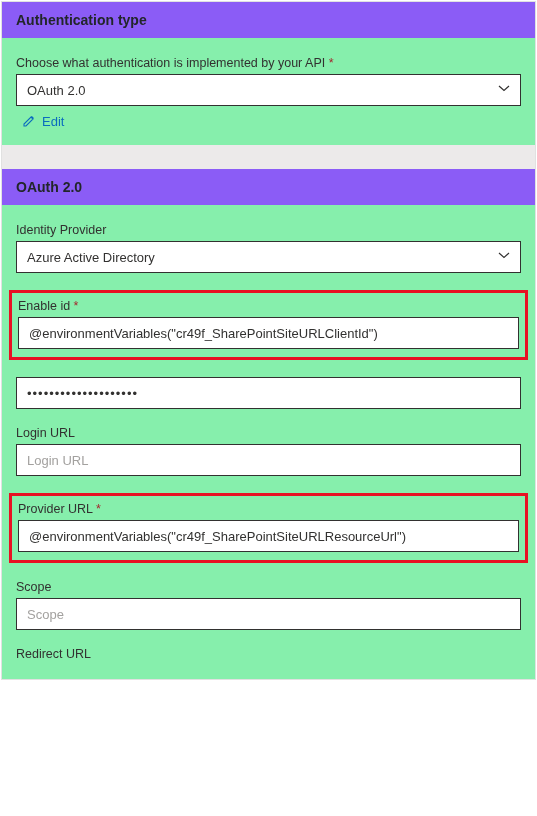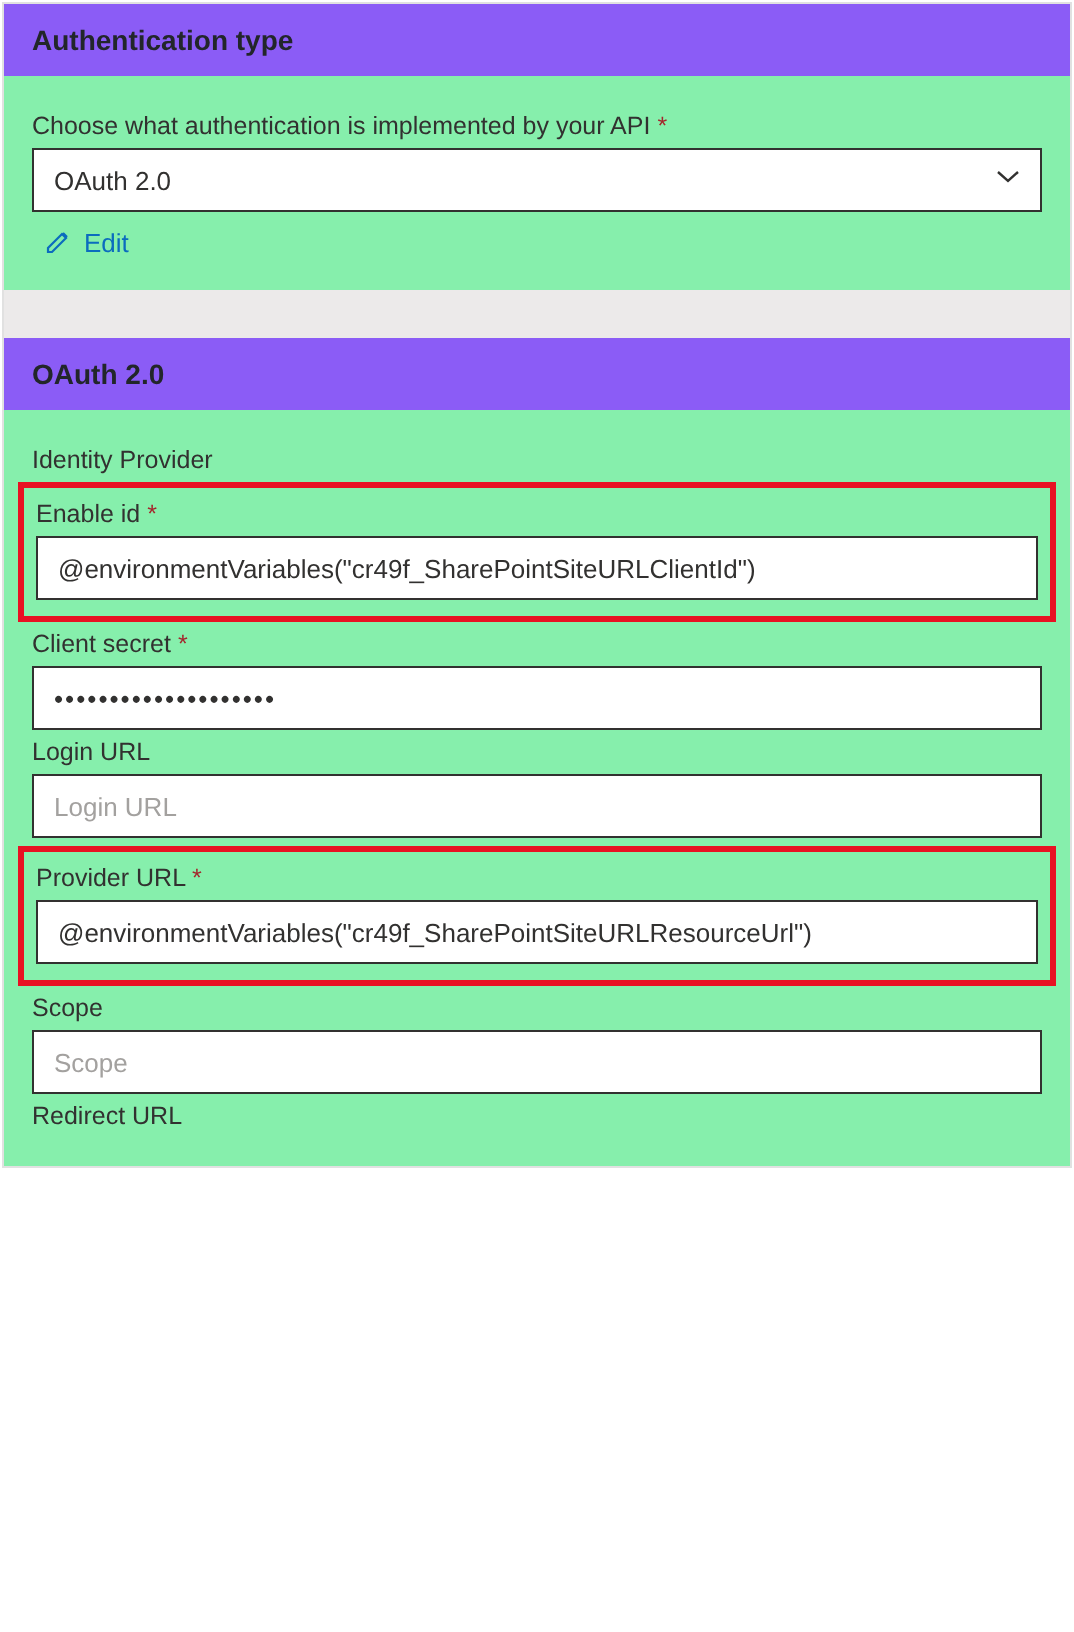--- a/index.html
+++ b/index.html
@@ -68,21 +68,21 @@
     color: #0b6cbe;
     font-size: 13px;
     margin-top: 8px;
     padding-left: 6px;
   }
   .highlight-wrap {
     border: 3px solid #e81123;
     padding: 6px 6px 8px 6px;
     margin: 0 -7px;
   }
-  .field-block { margin-bottom: 4px; }
+  .field-block { margin-bottom: 17px; }
   .field-block:last-child { margin-bottom: 0; }
 </style>
 </head>
 <body>
 
 <div class="outer">
 
   <div class="section-header">
     <span>Authentication type</span>
   </div>
@@ -111,39 +111,43 @@
 
   <div class="spacer"></div>
 
   <div class="section-header">
     <span>OAuth 2.0</span>
   </div>
   <div class="section-body">
 
     <div class="field-block">
       <div class="field-label">Identity Provider</div>
+      <div class="dropdown">
+        <span>Azure Active Directory</span>
+        <span class="chev">
+          <svg width="12" height="12" viewBox="0 0 12 12">
+              <path d="M1 3.5 L6 8 L11 3.5" fill="none" stroke="#323130" stroke-width="1.2"></path>
+            </svg>
+        </span>
+      </div>
     </div>
 
     <div class="field-block">
       <div class="highlight-wrap">
         <div class="field-label">
           <span>Enable id</span>
           <span class="req"> *</span>
         </div>
         <div class="text-input">
           <span>@environmentVariables("cr49f_SharePointSiteURLClientId")</span>
         </div>
       </div>
     </div>
 
     <div class="field-block">
-      <div class="field-label">
-        <span>Client secret</span>
-        <span class="req"> *</span>
-      </div>
       <div class="text-input">
         <span style="letter-spacing:1px;">••••••••••••••••••••</span>
       </div>
     </div>
 
     <div class="field-block">
       <div class="field-label">Login URL</div>
       <div class="text-input placeholder">
         <span>Login URL</span>
       </div>

